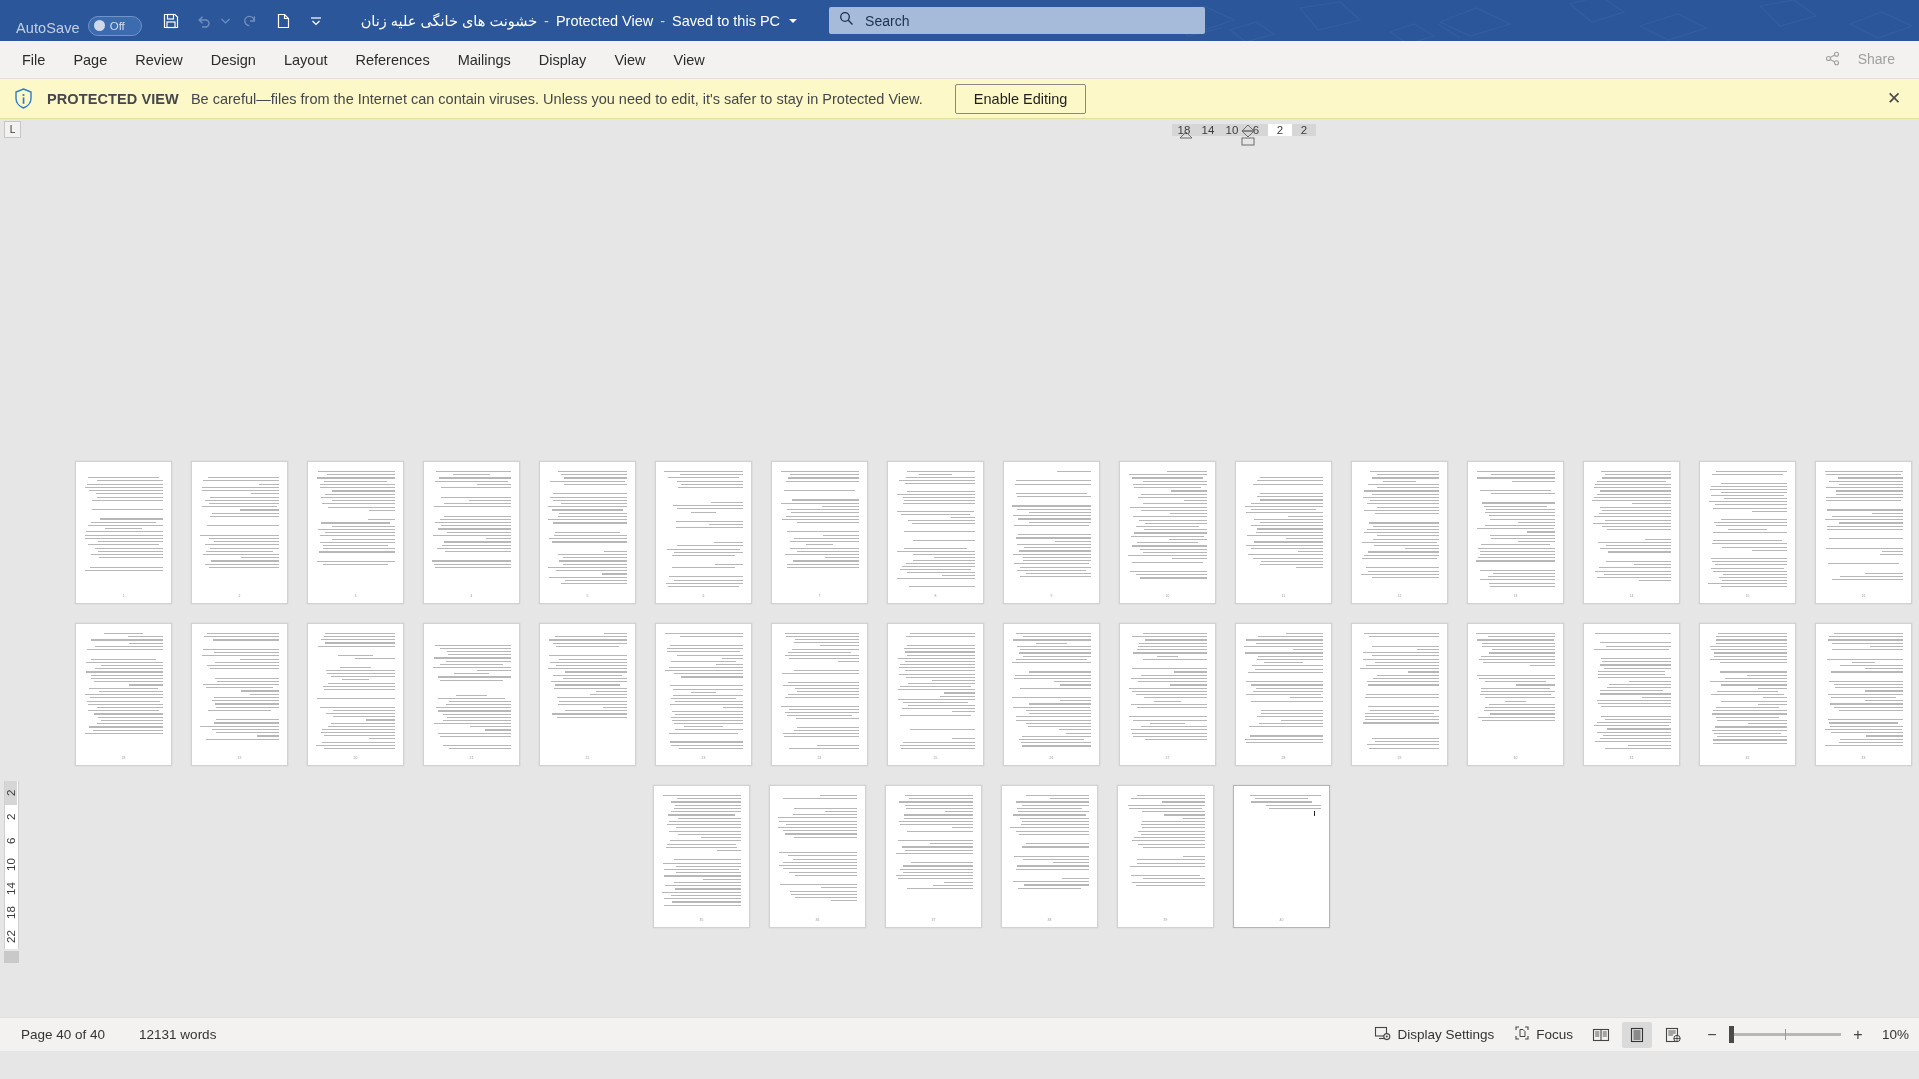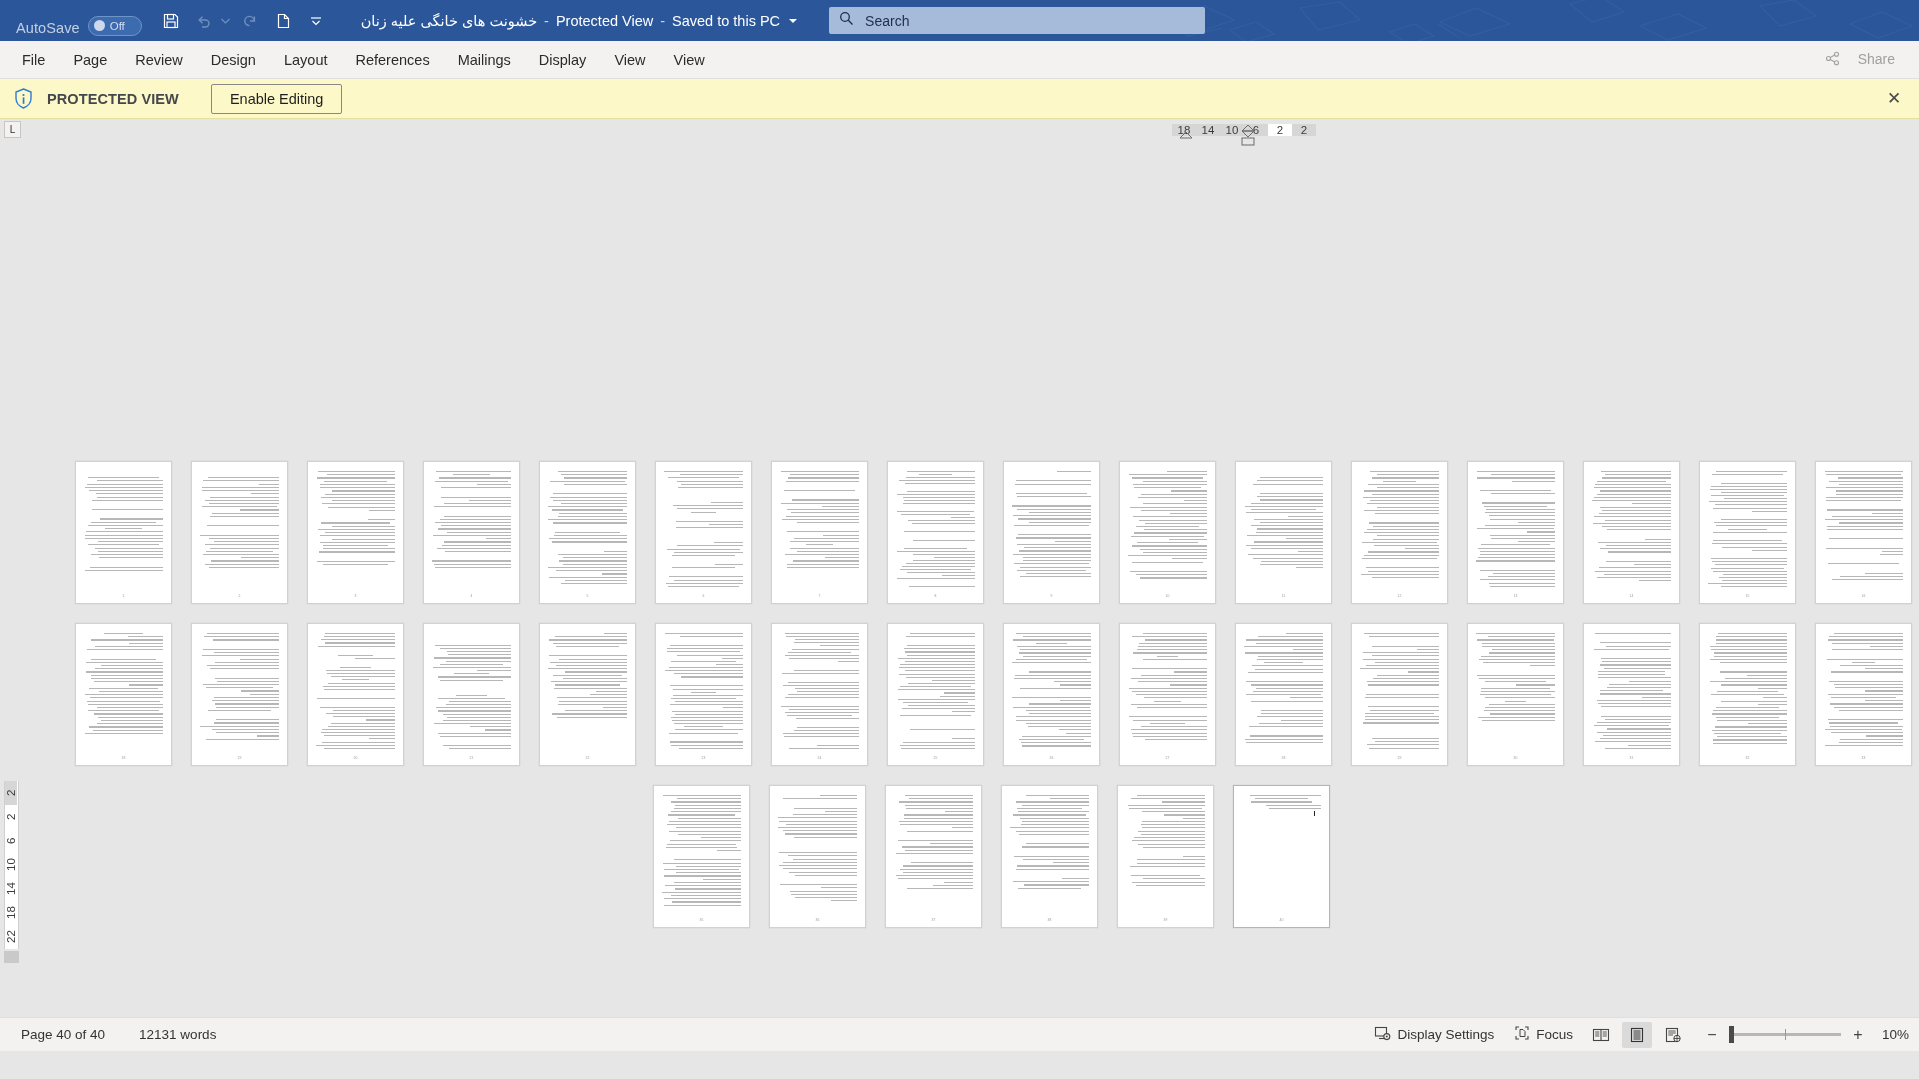--- a/index.html
+++ b/index.html
@@ -338,20 +338,21 @@
 
 <div class="pv-bar">
   <span class="pv-shield">
     <svg width="23" height="23" viewBox="0 0 23 23">
         <path d="M11.5 2 L19 5 V11.5 C19 16 15.5 19.6 11.5 21 C7.5 19.6 4 16 4 11.5 V5 Z" fill="none" stroke="#2b7cd3" stroke-width="1.4"></path>
         <circle cx="11.5" cy="8" r="1.1" fill="#2b7cd3"></circle>
         <rect x="10.7" y="10.4" width="1.7" height="6.4" fill="#2b7cd3"></rect>
       </svg>
   </span>
   <span class="pv-title">PROTECTED VIEW</span>
+  <span class="pv-msg">Be careful—files from the Internet can contain viruses. Unless you need to edit, it's safer to stay in Protected View.</span>
   <button class="pv-btn">Enable Editing</button>
   <span class="pv-close">✕</span>
 </div>
 
 <div class="workarea">
 
   <div class="hruler">
     <div class="tabstop-box">L</div>
     <div class="hr-scale">
       <span class="hr-num">18</span>

